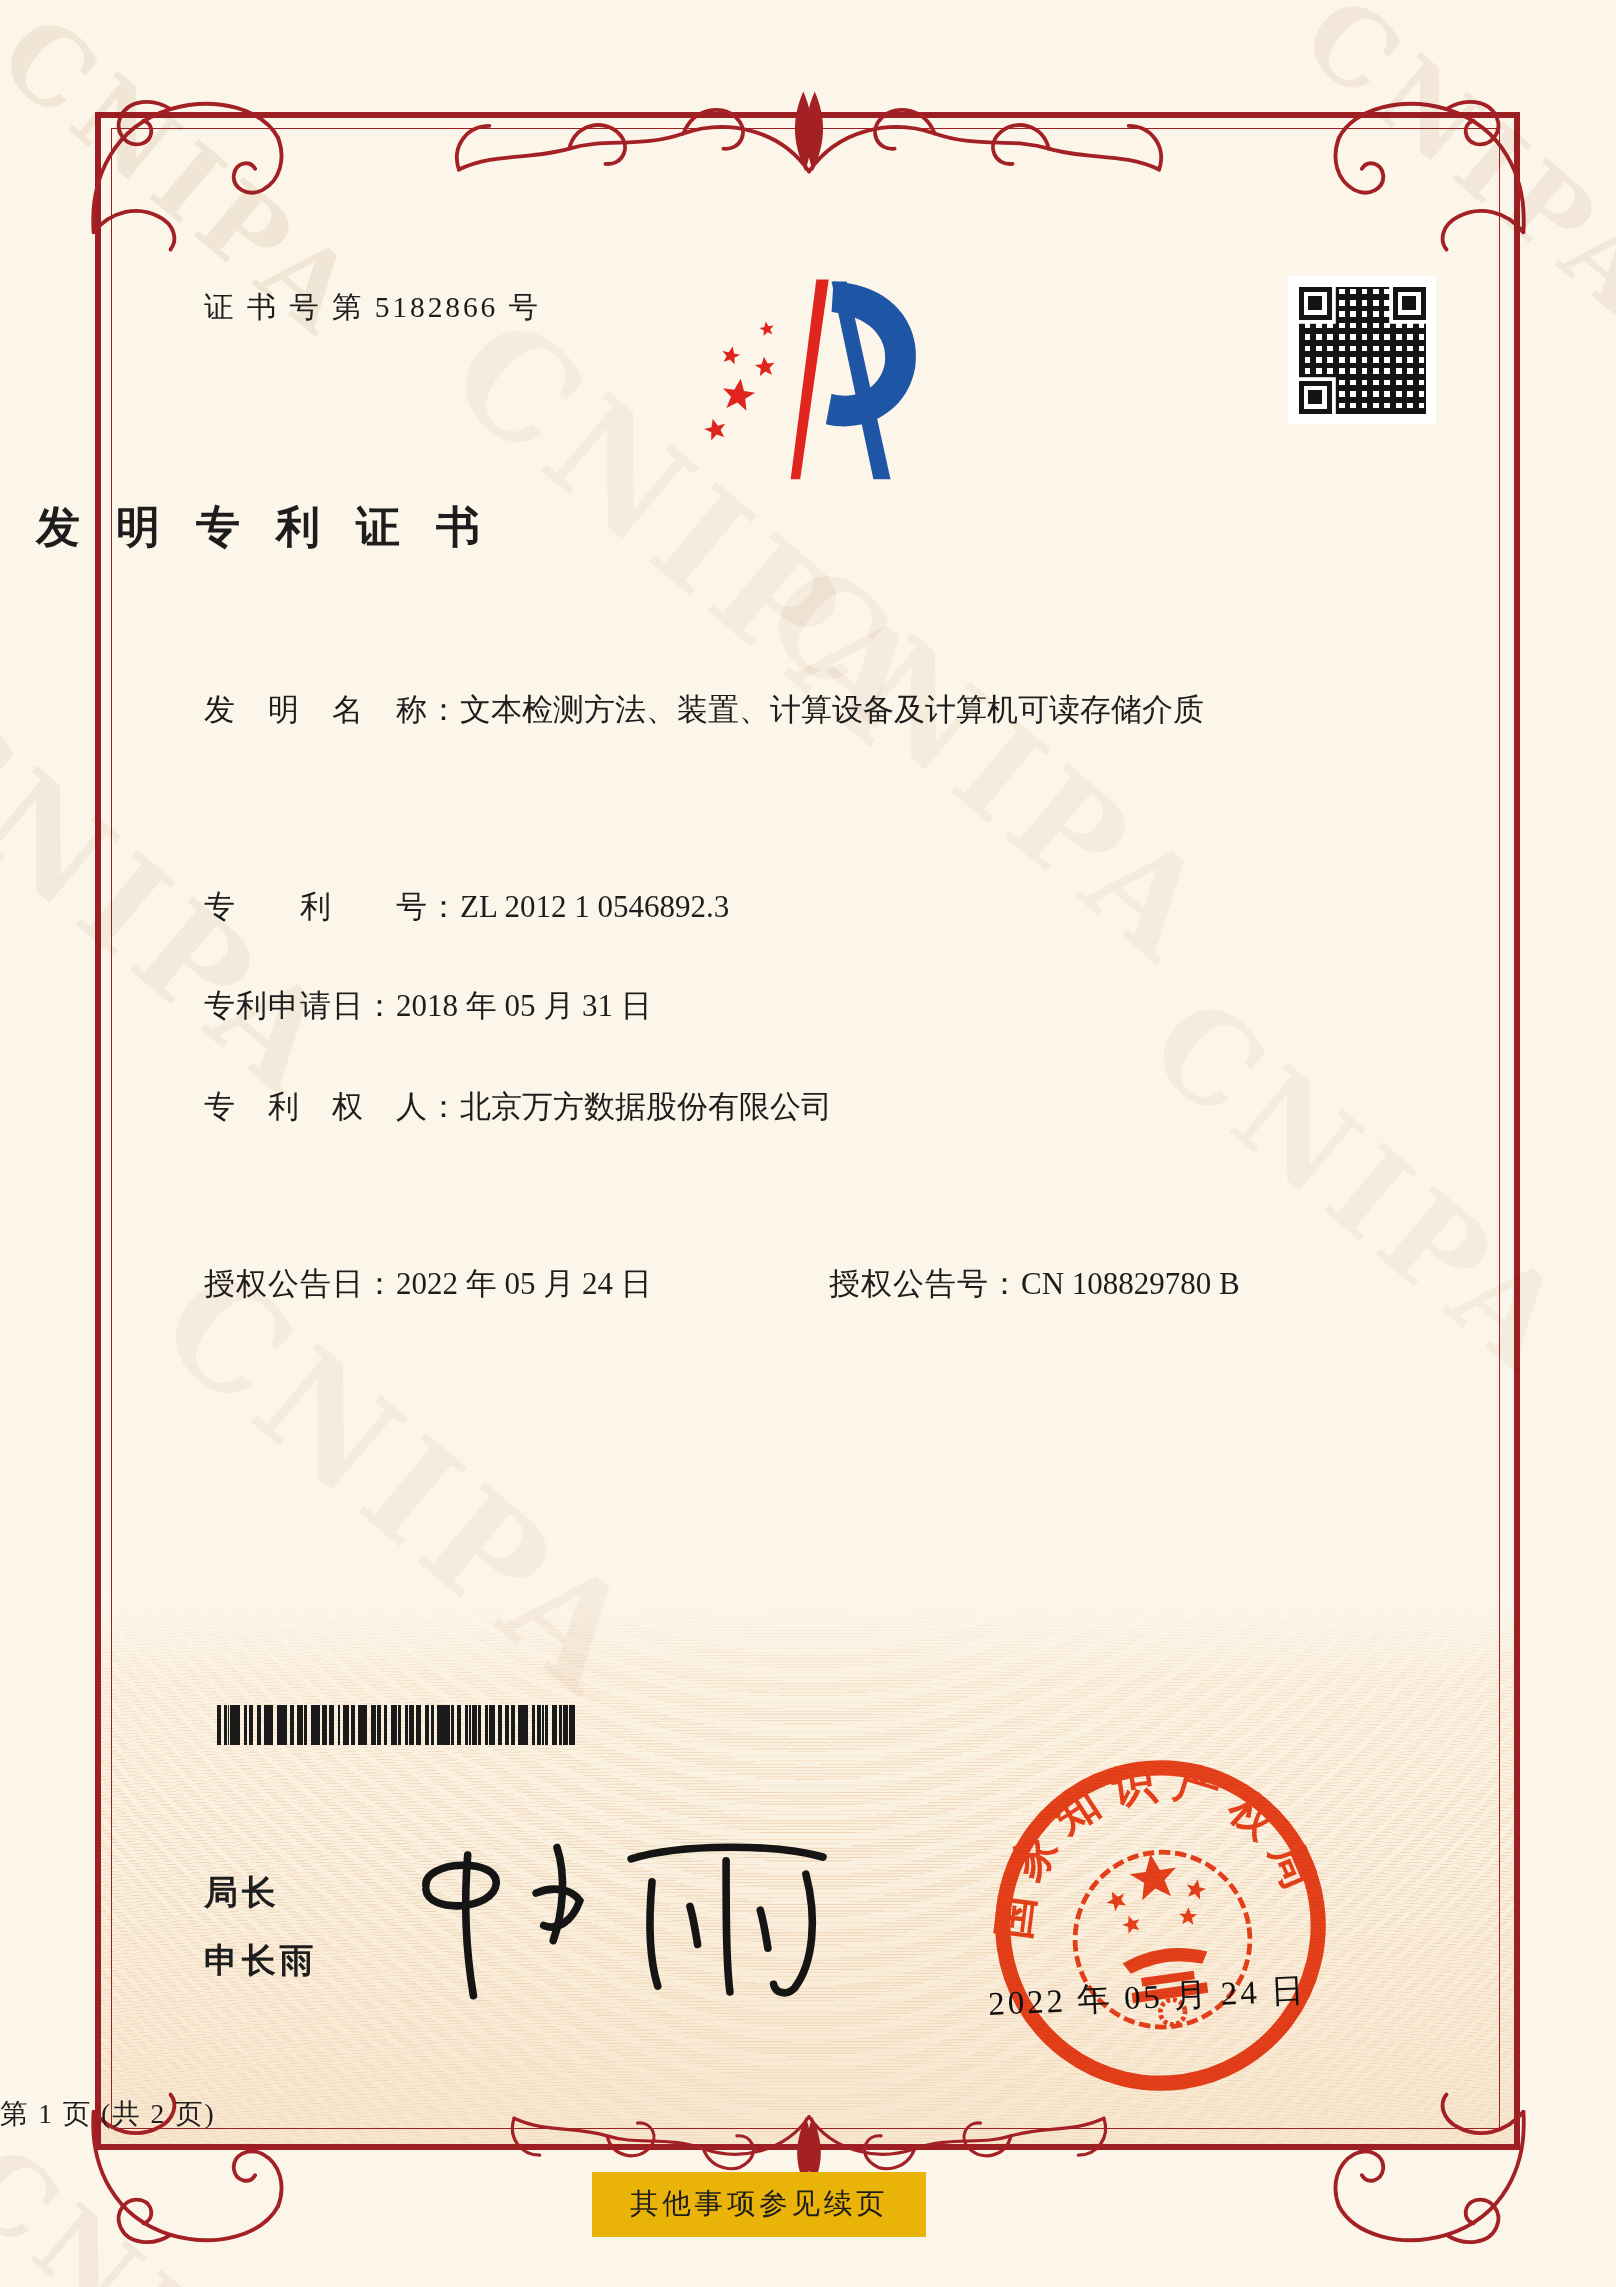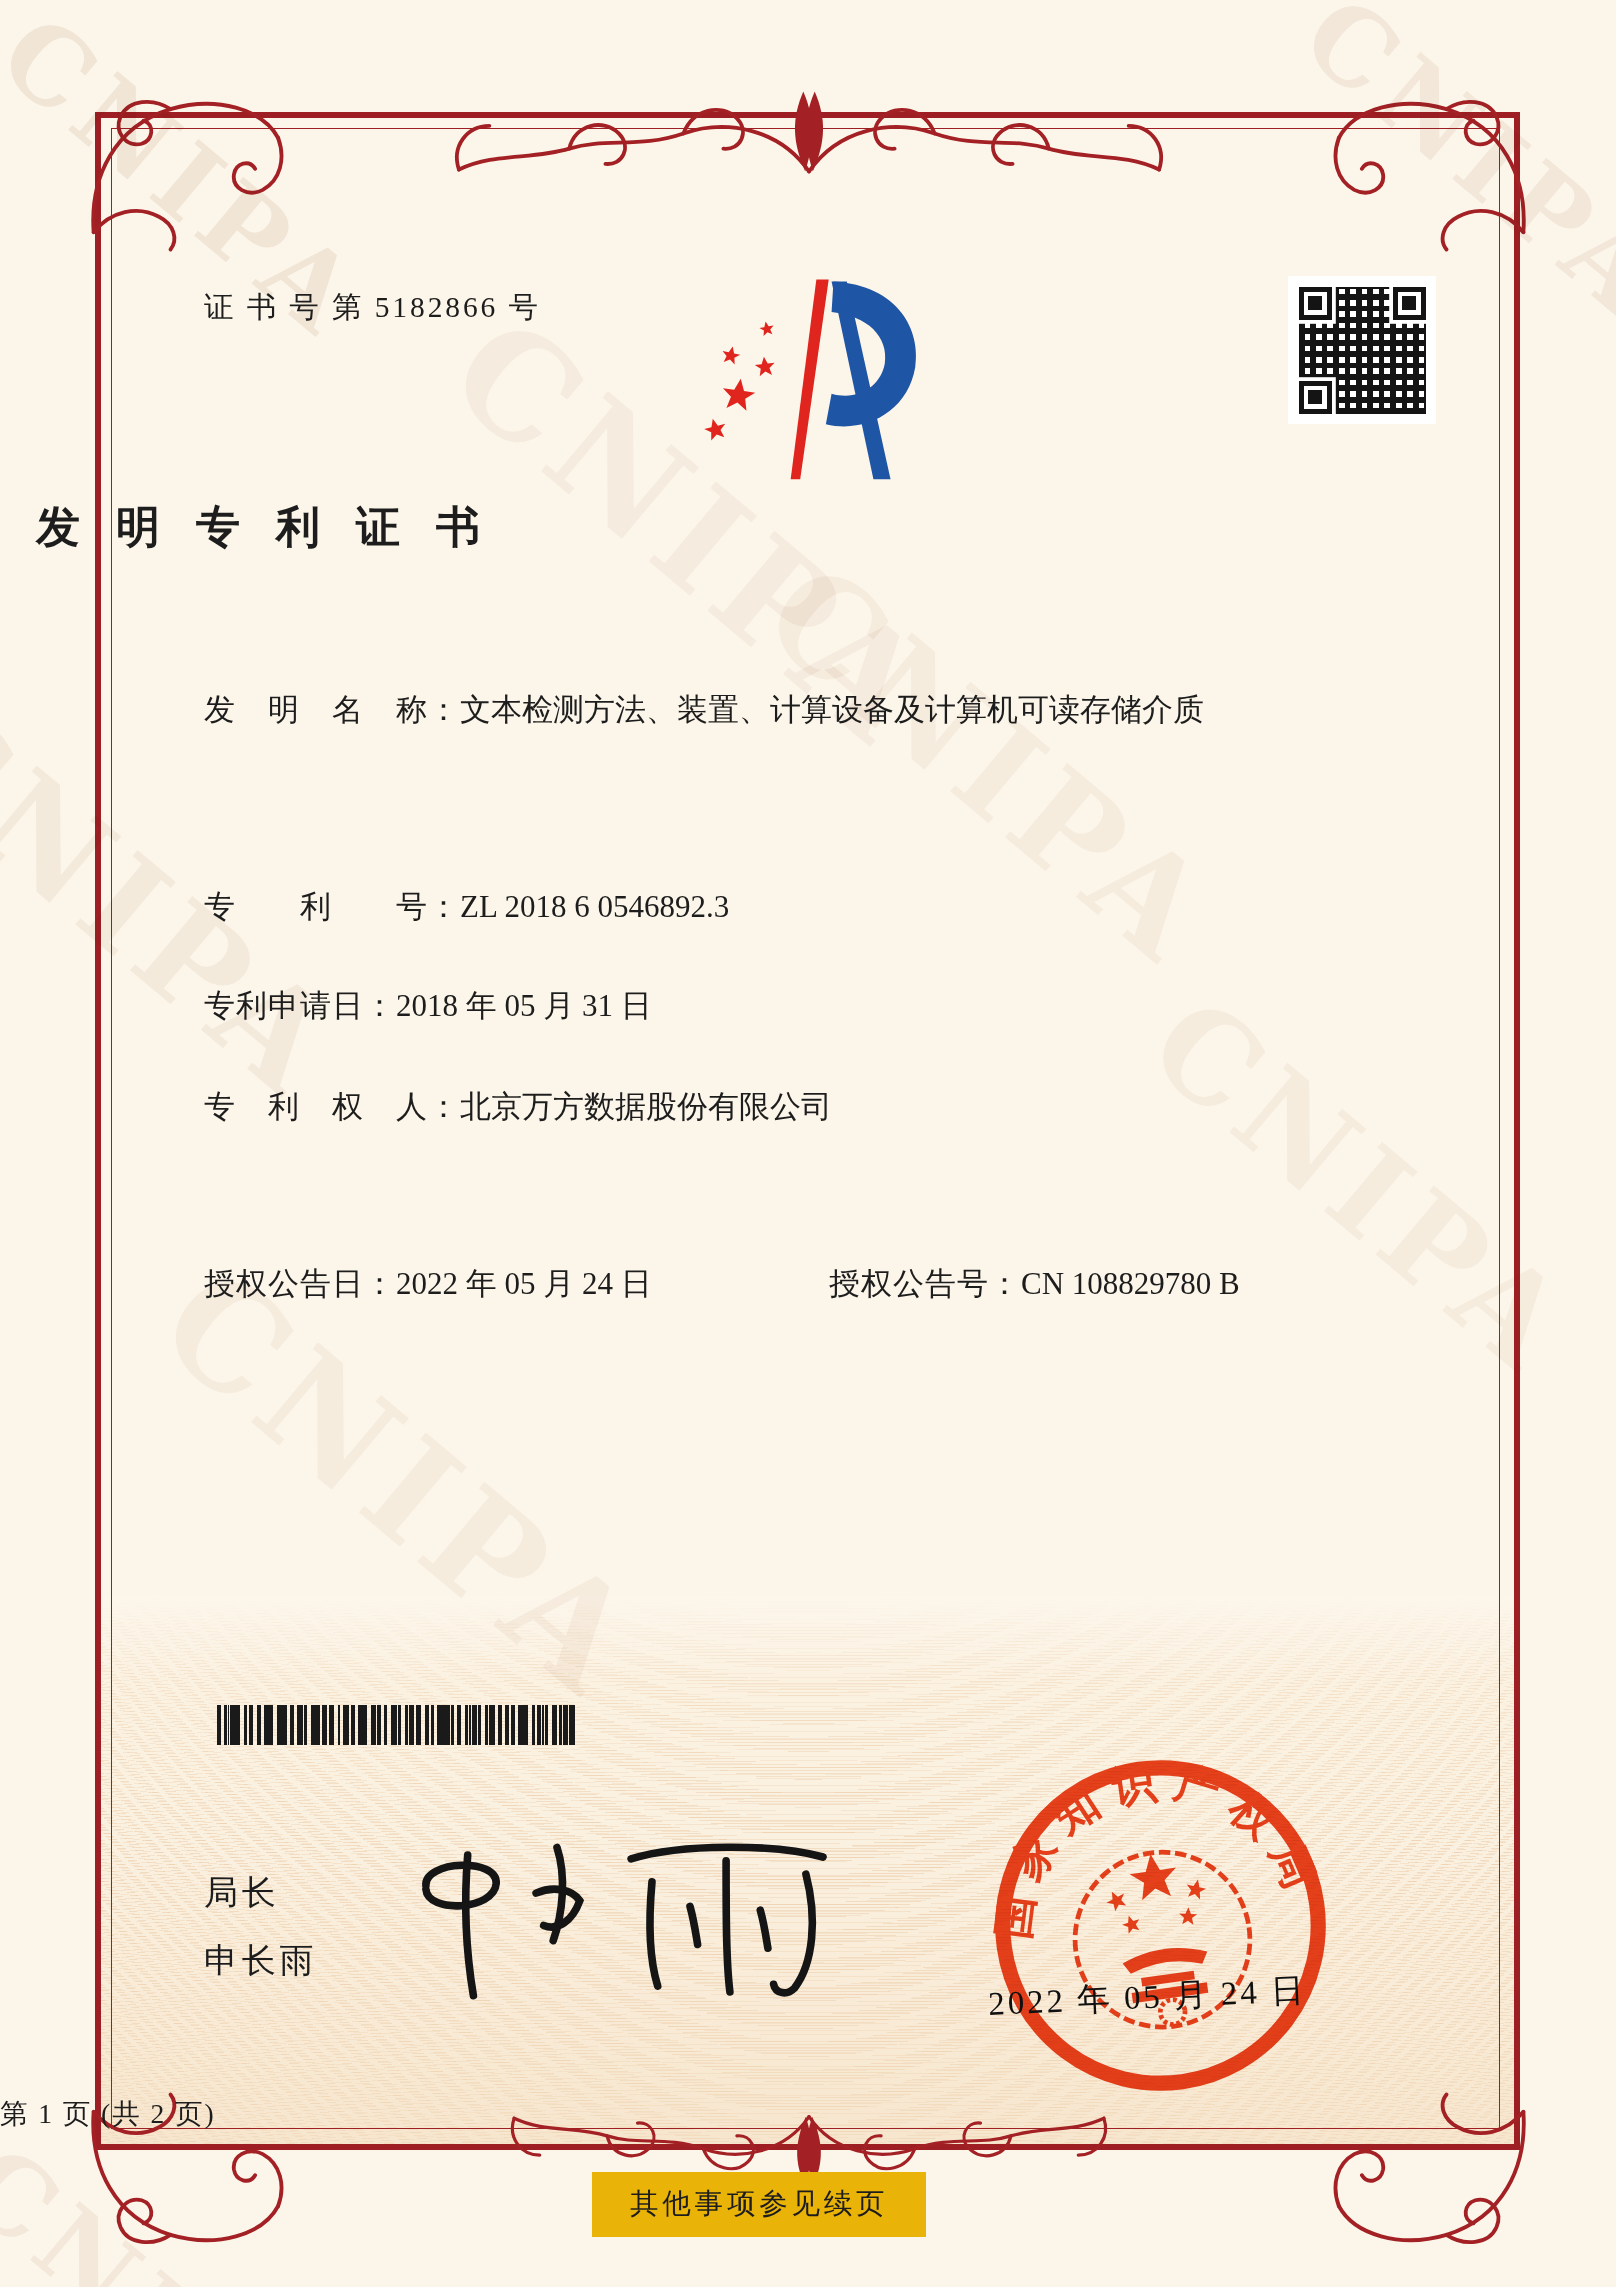--- a/index.html
+++ b/index.html
@@ -53,21 +53,21 @@
                       rgba(222,170,118,0) 0 8.6px,rgba(222,170,118,.33) 8.6px 10.5px),
       repeating-radial-gradient(ellipse 160% 120% at 50% -90%,
                       rgba(222,170,118,0) 0 10.5px,rgba(222,170,118,.22) 10.5px 12.4px),
       #fbf2e3;}
   
   .barcode{position:absolute;left:217px;top:1705px;width:358px;height:40px;z-index:4;
      background-image:
       repeating-linear-gradient(90deg,#1a1a1a 0 2.9px,transparent 2.9px 6.7px),
       repeating-linear-gradient(90deg,#1a1a1a 0 1.9px,transparent 1.9px 10.5px),
       repeating-linear-gradient(90deg,#1a1a1a 0 3.8px,transparent 3.8px 16px);}
-  .director{position:absolute;left:204px;font-size:34px;font-weight:normal;z-index:4;
+  .director{position:absolute;left:204px;font-size:34px;font-weight:bold;z-index:4;
             font-family:"Liberation Sans","DejaVu Sans",sans-serif;letter-spacing:3.8px;}
   .signature{position:absolute;left:376px;top:1819px;z-index:4;}
   
   .seal{position:absolute;left:980px;top:1745px;width:361px;height:361px;z-index:5;
         transform:rotate(-8deg);mix-blend-mode:multiply;opacity:.94;}
   .seal-date{position:absolute;left:982px;top:1975px;width:331px;text-align:center;
              font-size:33px;letter-spacing:2.9px;color:#101010;z-index:6;
              transform:rotate(-2.5deg);white-space:nowrap;}
   
   .pageinfo{position:absolute;left:0;right:0;top:2095px;font-size:27.6px;
@@ -157,21 +157,21 @@
     <div class="qr-finder tr" style="right:10.5px;top:10.5px"></div>
     <div class="qr-finder bl" style="left:10.5px;bottom:10.5px"></div>
   </div>
 
   <div class="title">发明专利证书</div>
 
   <div class="field" style="top:689px">
     <span class="flabel">发　明　名　称：</span><span class="fvalue">文本检测方法、装置、计算设备及计算机可读存储介质</span>
   </div>
   <div class="field" style="top:886px">
-    <span class="flabel">专　　利　　号：</span><span class="fvalue">ZL 2018 6 0546892.3</span>
+    <span class="flabel">专　　利　　号：</span><span class="fvalue">ZL 2012 1 0546892.3</span>
   </div>
   <div class="field" style="top:985px">
     <span class="flabel">专利申请日：</span><span class="fvalue">2018 年 05 月 31 日</span>
   </div>
   <div class="field" style="top:1086px">
     <span class="flabel">专　利　权　人：</span><span class="fvalue">北京万方数据股份有限公司</span>
   </div>
   <div class="field" style="top:1263px">
     <span class="flabel">授权公告日：</span><span class="fvalue">2022 年 05 月 24 日</span>
   </div>

